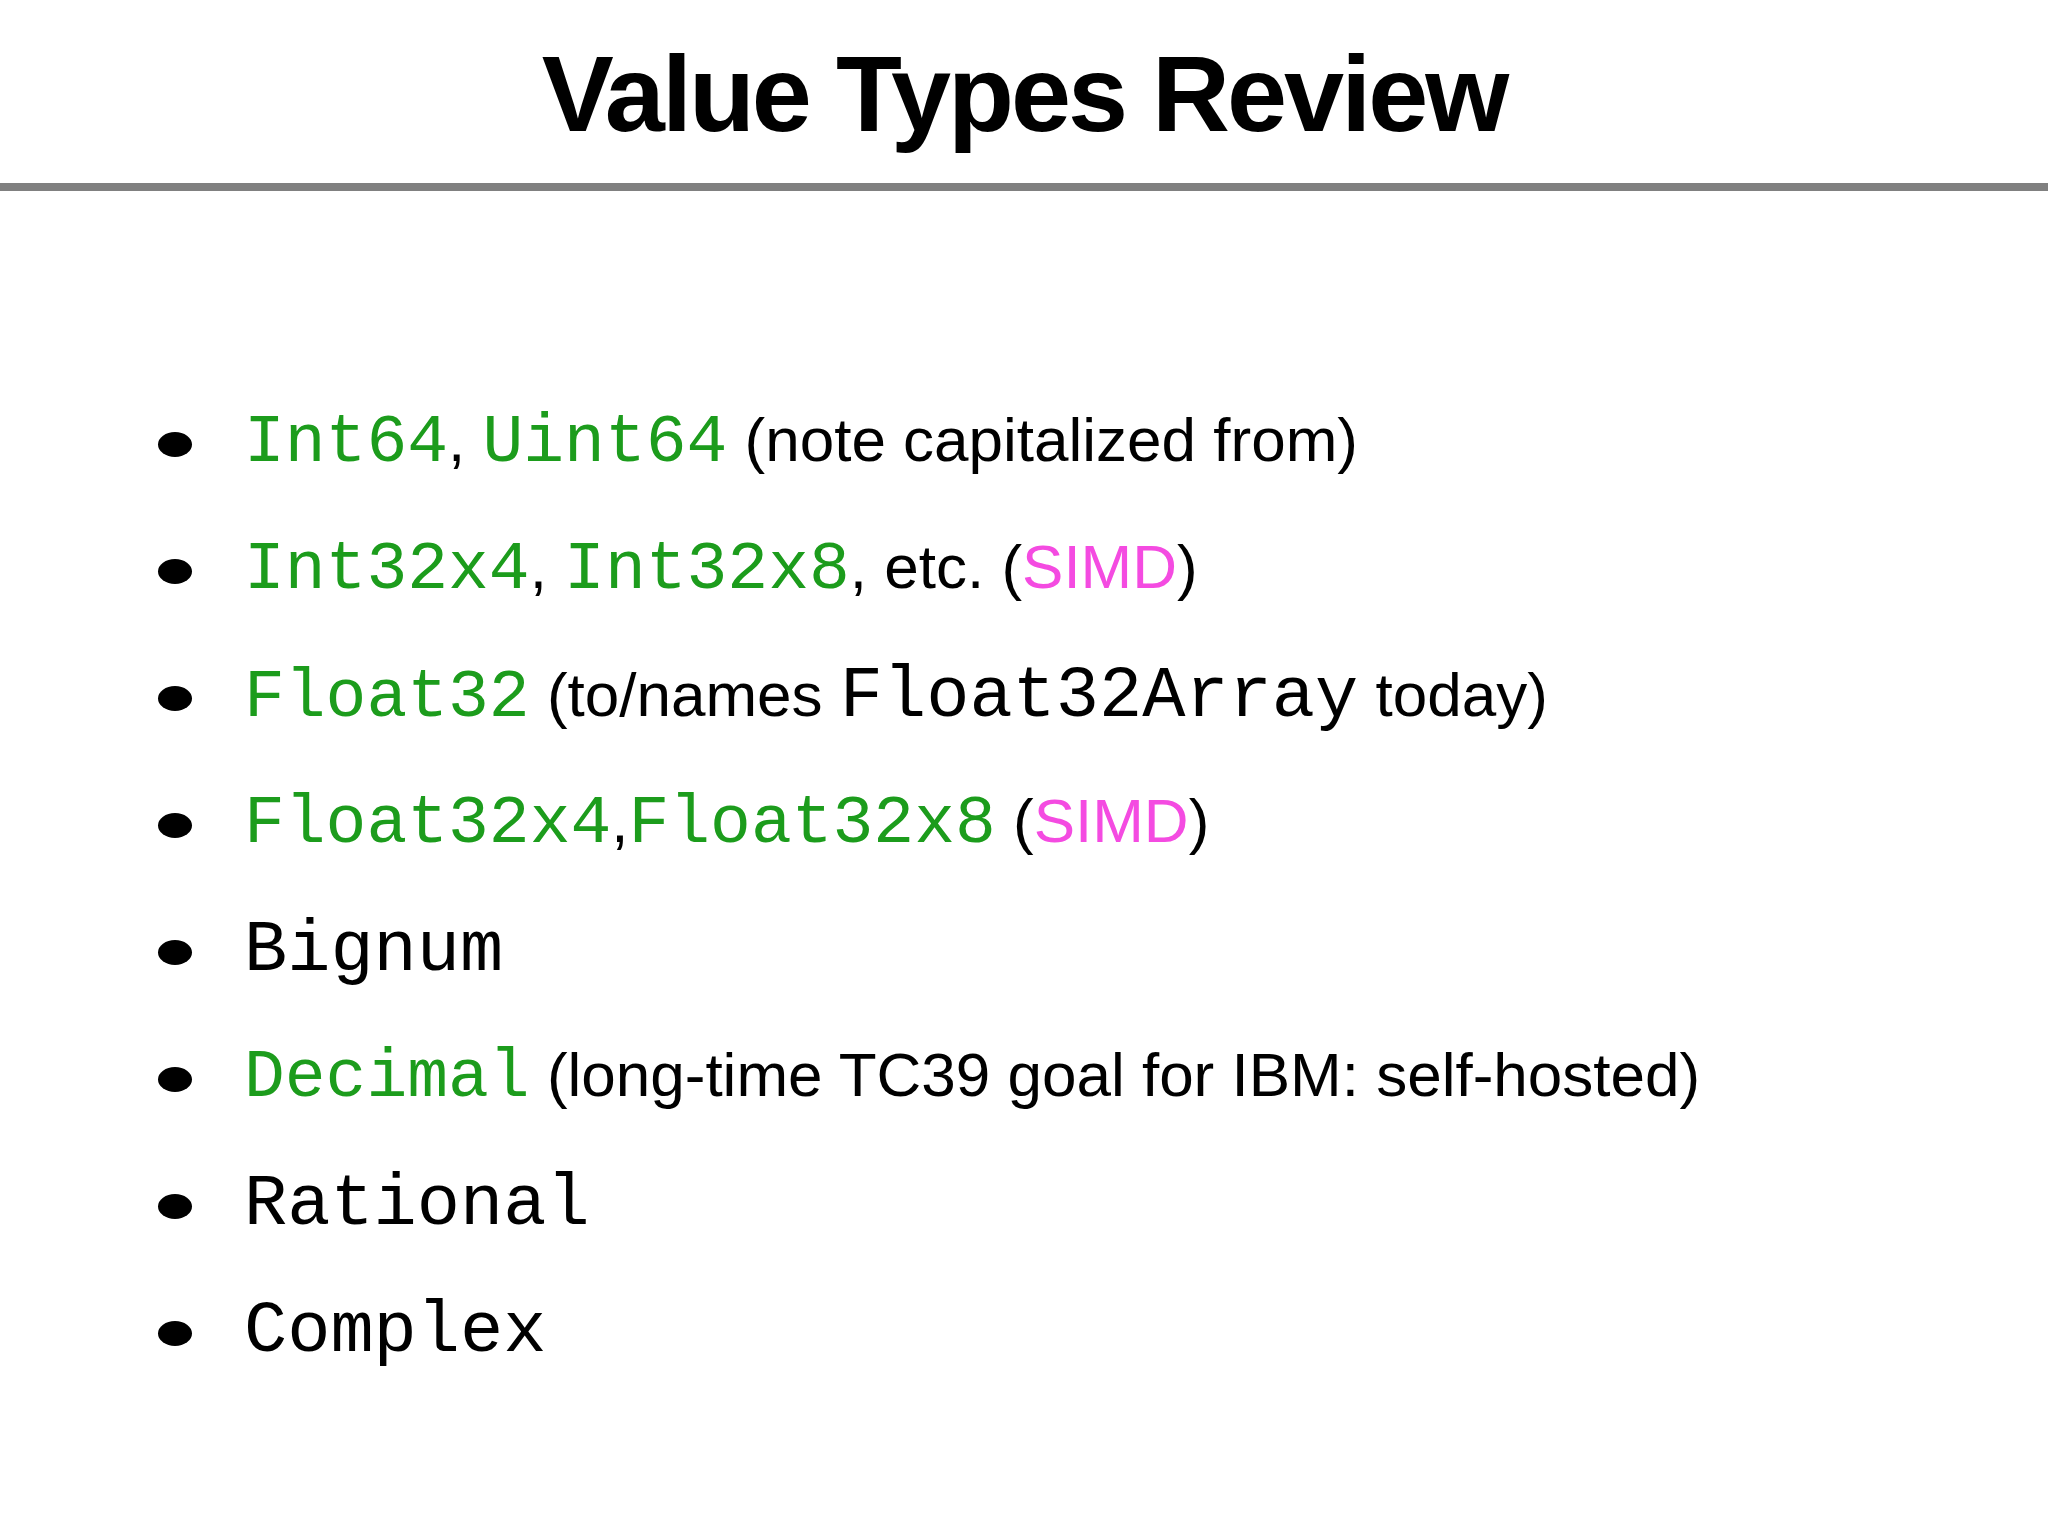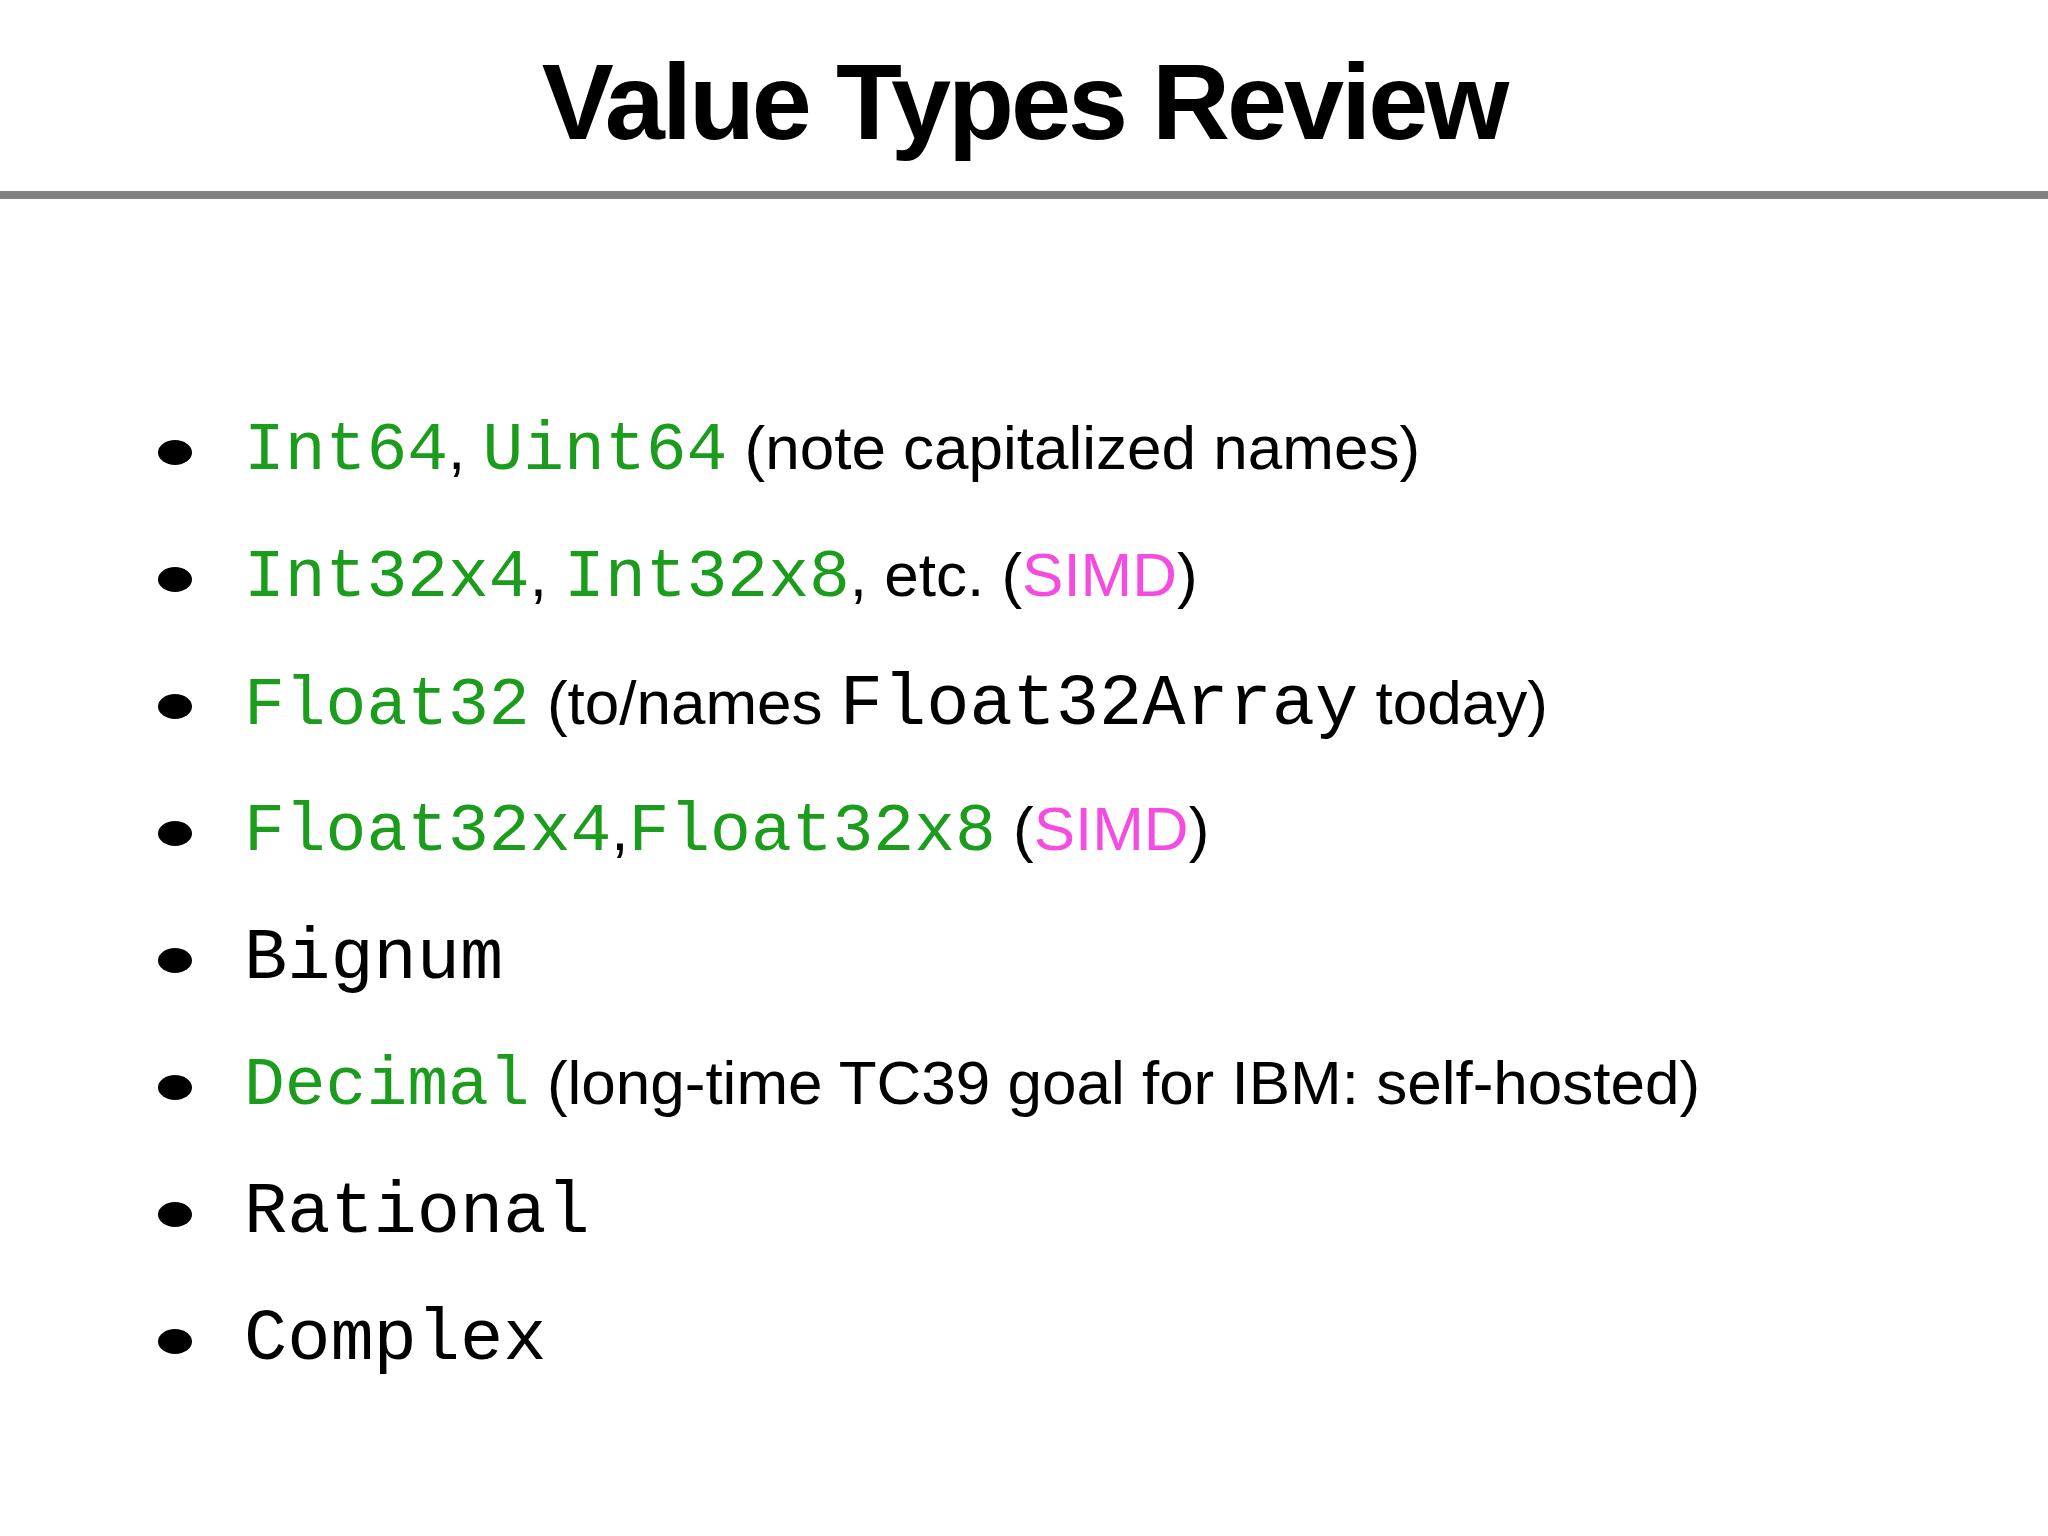--- a/index.html
+++ b/index.html
@@ -15,21 +15,21 @@
     color: var(--text-black, #000);
   }
   .slide {
     position: relative;
     width: 2048px;
     height: 1536px;
     background: var(--bg, #fff);
   }
   .slide-title {
     margin: 0;
-    padding-top: 34px;
+    padding-top: 26px;
     text-align: center;
     font-family: "Liberation Sans", sans-serif;
     font-weight: 600;
     font-size: 108px;
     letter-spacing: -3px;
     line-height: 1.25;
     color: var(--text-black, #000);
   }
   .title-divider {
     width: 2048px;
@@ -86,21 +86,21 @@
 </style>
 </head>
 <body style="--code-green: #1C9C1C; --simd-magenta: #F44BE1; --text-black: #000000; --divider-gray: #808080; --bg: #FFFFFF;">
 
 <div class="slide">
   <h1 class="slide-title">Value Types Review</h1>
   <div class="title-divider"></div>
   <ul class="bullet-list">
       <li class="bullet-item">
         <span class="bullet-dot"></span>
-        <span class="bullet-text"><span class="seg-code-green">Int64</span><span class="seg-sans">, </span><span class="seg-code-green">Uint64</span><span class="seg-sans"> (note capitalized names)</span></span>
+        <span class="bullet-text"><span class="seg-code-green">Int64</span><span class="seg-sans">, </span><span class="seg-code-green">Uint64</span><span class="seg-sans"> (note capitalized from)</span></span>
       </li>
       <li class="bullet-item">
         <span class="bullet-dot"></span>
         <span class="bullet-text"><span class="seg-code-green">Int32x4</span><span class="seg-sans">, </span><span class="seg-code-green">Int32x8</span><span class="seg-sans">, etc. (</span><span class="seg-simd">SIMD</span><span class="seg-sans">)</span></span>
       </li>
       <li class="bullet-item">
         <span class="bullet-dot"></span>
         <span class="bullet-text"><span class="seg-code-green">Float32</span><span class="seg-sans"> (to/names </span><span class="seg-code-black">Float32Array</span><span class="seg-sans"> today)</span></span>
       </li>
       <li class="bullet-item">

